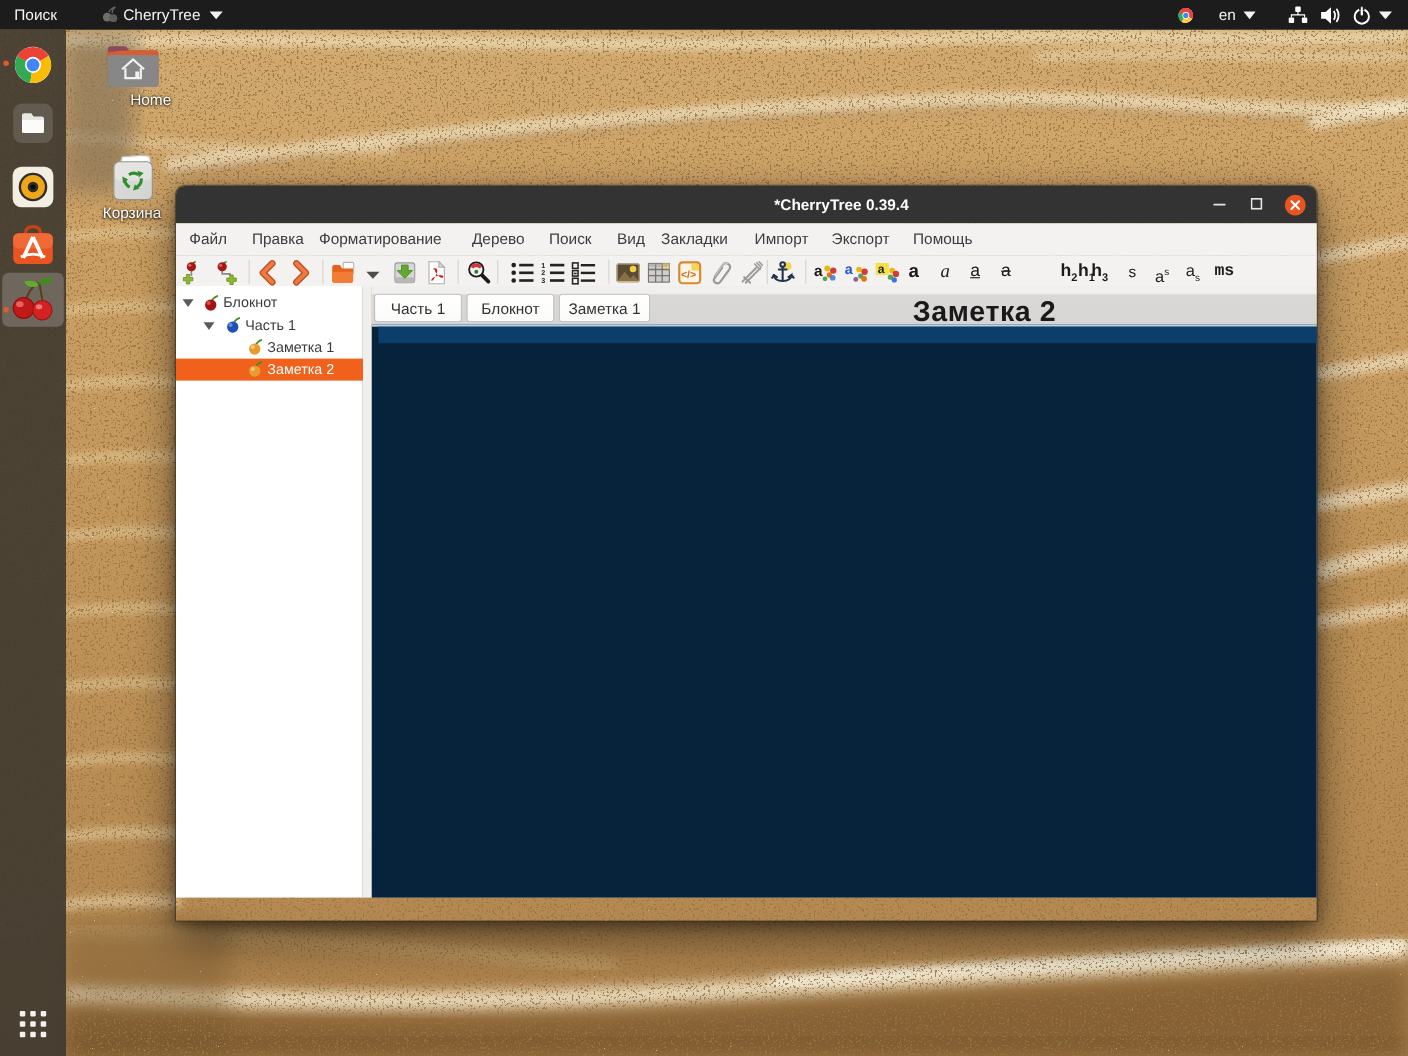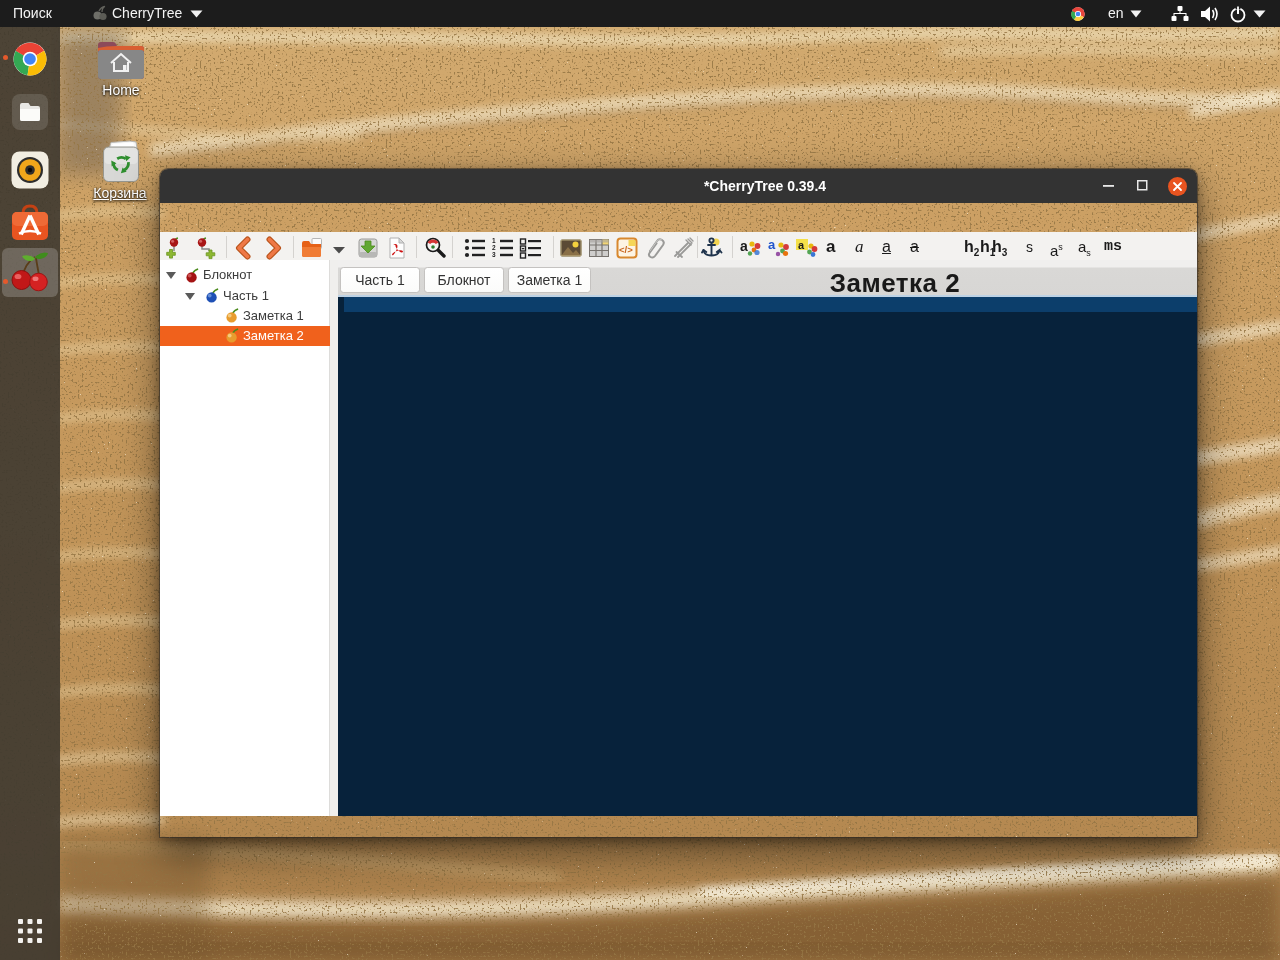--- a/index.html
+++ b/index.html
@@ -131,41 +131,41 @@
       <path d="M2 6 Q2 3 5 3 L17 3 Q19 3 20 5 L21 7 L45 7 Q48 7 48 10 L48 37 Q48 40 45 40 L5 40 Q2 40 2 37 Z" fill="#8c4a5a"></path>
       <path d="M21 7 L45 7 Q48 7 48 10 L48 12 L2 12 L2 9 Q10 7 21 7 Z" fill="#d85e32"></path>
       <rect x="2" y="11" width="46" height="29" rx="3" fill="#878787"></rect>
       <g stroke="#f2f2f2" stroke-width="2" fill="none">
         <path d="M15 24 L25 15 L35 24"></path>
         <path d="M18 23 L18 32 L32 32 L32 23"></path>
         <rect x="27" y="26" width="3.5" height="6" fill="#f2f2f2" stroke="none"></rect>
       </g>
     </svg>
   </div>
-  <div class="dicolabel" style="left:81px; top:82px; width:80px;">Home</div>
+  <div class="dicolabel" style="left:97px; top:82px; width:80px;">Home</div>
 
   <div class="abs" id="trashicon" style="left:100px; top:139px; width:42px; height:44px;">
     <svg width="42" height="44" viewBox="0 0 42 44">
       <path d="M9 10 L11 3.5 L30 2 L36 3 L37 9 Z" fill="#f6f6f5" stroke="#b8b8b6" stroke-width="1"></path>
       <path d="M10 9 L13 5 L33 3.5 L35 8.5 Z" fill="#fff"></path>
       <rect x="3.5" y="8" width="35" height="34.5" rx="5" fill="#d8d8d6" stroke="#96968f" stroke-width="1"></rect>
       <rect x="4.5" y="9" width="33" height="16" rx="4" fill="#e4e4e2"></rect>
       <g fill="none" stroke="#2f8f2f" stroke-width="2.8">
         <path d="M17.2 19.8 A 7.8 7.8 0 0 1 25.8 19.9"></path>
         <path d="M28.4 23.2 A 7.8 7.8 0 0 1 24.3 31.0"></path>
         <path d="M13.6 23.4 A 7.8 7.8 0 0 0 17.9 31.1"></path>
       </g>
       <g fill="#2f8f2f" stroke="none">
         <path d="M25.0 16.3 L30.6 18.2 L26.2 22.3 Z"></path>
         <path d="M26.6 32.7 L20.9 34.2 L22.6 28.5 Z"></path>
         <path d="M11.7 27.4 L11.3 21.5 L16.5 24.2 Z"></path>
       </g>
     </svg>
   </div>
-  <div class="dicolabel" style="left:80px; top:185px; width:80px;text-decoration:underline;">Корзина</div>
+  <div class="dicolabel" style="left:80px; top:185px; width:80px;">Корзина</div>
 
   <div id="topbar">
     <span class="item" style="left:13px;">Поиск</span>
     <span class="item" style="left:92px; top:5px; height:17px;">
       <svg width="16" height="17" viewBox="0 0 16 17">
           <path d="M7 6 Q9 2 13 1.5 M13 1.5 Q10 3 10 7" stroke="#62625c" stroke-width="1.3" fill="none"></path>
           <circle cx="5.5" cy="10.5" r="4" fill="#6e6e68"></circle>
           <circle cx="11" cy="11.5" r="3.6" fill="#5c5c56"></circle>
         </svg>
     </span>
@@ -301,20 +301,32 @@
         </svg>
       <svg class="winbtn" style="left:977px; top:11px;" width="11" height="11">
           <rect x="0.75" y="0.75" width="9" height="9" fill="none" stroke="#e8e8e8" stroke-width="1.5"></rect>
         </svg>
       <div class="winbtn" style="left:1008px; top:7.5px; width:19px; height:19px; border-radius:50%; background:#e95420;">
         <svg width="19" height="19" viewBox="0 0 19 19">
             <path d="M6 6 L13 13 M13 6 L6 13" stroke="#fff" stroke-width="1.8" stroke-linecap="round"></path>
           </svg>
       </div>
     </div>
+    <div id="menubar">
+      <span style="left:12px;">Файл</span>
+      <span style="left:69px;">Правка</span>
+      <span style="left:130px;">Форматирование</span>
+      <span style="left:269px;">Дерево</span>
+      <span style="left:339px;">Поиск</span>
+      <span style="left:401px;">Вид</span>
+      <span style="left:441px;">Закладки</span>
+      <span style="left:526px;">Импорт</span>
+      <span style="left:596px;">Экспорт</span>
+      <span style="left:670px;">Помощь</span>
+    </div>
     <div id="toolbar">
 
       <svg class="ti" style="left:2px;" width="24" height="24" viewBox="0 0 24 24">
         <path d="M12 9 L12 15" stroke="#888" stroke-width="1.5"></path>
         <path d="M12 6 Q13 2.5 16 2" stroke="#4b8b1d" stroke-width="1.5" fill="none"></path>
         <circle cx="12" cy="6.5" r="4.2" fill="#a81616"></circle>
           <circle cx="10.6" cy="5.2" r="1.5" fill="#dd7777" opacity="0.8"></circle>
         <path d="M8.2 16.8 L11 16.8 L11 14 L14 14 L14 16.8 L16.8 16.8 L16.8 19.8 L14 19.8 L14 22.6 L11 22.6 L11 19.8 L8.2 19.8 Z" fill="#8db832" stroke="#6a9420" stroke-width="0.8" transform="translate(-3.5 -0.5)"></path>
       </svg>
       <svg class="ti" style="left:34px;" width="24" height="24" viewBox="0 0 24 24">

